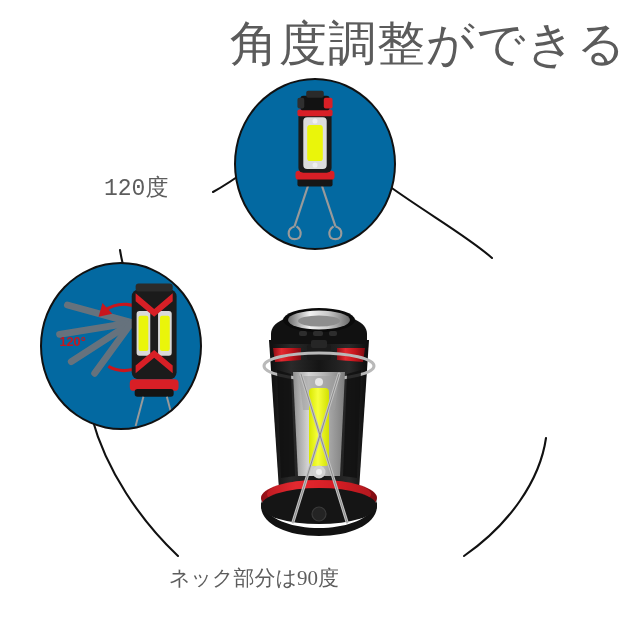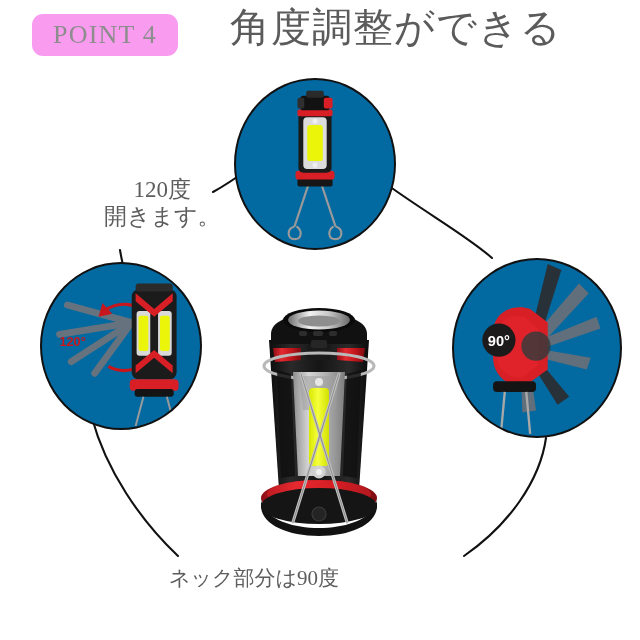--- a/index.html
+++ b/index.html
@@ -23,35 +23,35 @@
     background: #f99cf0;
     border-radius: 11px;
     display: flex; align-items: center; justify-content: center;
   }
   #point-badge span {
     font-size: 26px; letter-spacing: 1.2px;
     color: #8d8d8d;
     font-family: "Liberation Serif", "DejaVu Serif", serif;
   }
   #headline {
-    position: absolute; left: 230px; top: 2px;
-    font-size: 40px; line-height: 52px;
+    position: absolute; left: 230px; top: 18px;
+    font-size: 48px; line-height: 52px;
     color: #5b5b5b; letter-spacing: 1px;
     white-space: nowrap;
   }
 
   
   .anno {
     position: absolute;
     color: #5d5d5d;
     text-align: center;
     line-height: 1.18;
     white-space: nowrap;
   }
-  #anno-left { left: 104px; top: 176px; font-size: 23px; }
+  #anno-left { left: 104px; top: 176px; font-size: 23px; font-family: Liberation Mono, monospace; }
   #anno-left .l2 { letter-spacing: 0px; }
   #caption-bottom { left: 0; top: 565px; width: 508px; font-size: 21px; color: #5d5d5d; }
   #caption-bottom div { line-height: 1.24; }
 
   
   #links { position: absolute; left: 0; top: 0; width: 640px; height: 640px; }
 
   
   .circle {
     position: absolute;
@@ -69,44 +69,40 @@
 
   
   #hero { position: absolute; left: 243px; top: 300px; width: 152px; height: 248px; }
 </style>
 </head>
 <body>
 
 <div id="page">
 
   <div id="header">
-    <div id="point-badge">
-      <span>POINT 4</span>
-    </div>
     <div id="headline">角度調整ができる</div>
   </div>
 
   <svg id="links" viewBox="0 0 640 640">
     <g fill="none" stroke="#111" stroke-width="2.1" stroke-linecap="round">
 
       <path d="M250,168 C236,178 224,186 213,192"></path>
 
       <path d="M389,186 C428,214 470,238 492,258"></path>
 
       <path d="M124,268 C122,262 121,256 120,250"></path>
 
       <path d="M92,418 C106,470 140,520 178,556"></path>
 
       <path d="M546,438 C540,480 510,524 464,556"></path>
     </g>
   </svg>
 
   <div class="anno" id="anno-left">
     <div class="l1">120度</div>
-    <div class="l2">開きます。</div>
   </div>
 
   <div class="circle" id="circle-top">
     <svg class="inner" viewBox="0 0 162 172">
 
       <g fill="none" stroke="#9a9a9a" stroke-width="2.2">
         <path d="M74,108 L60,150"></path>
         <path d="M88,108 L102,150"></path>
         <path d="M60,150 C52,152 52,163 60,163 C68,163 68,154 62,150"></path>
         <path d="M102,150 C110,152 110,163 102,163 C94,163 94,154 100,150"></path>
@@ -162,47 +158,20 @@
 
       <g fill="none" stroke="#9a9a9a" stroke-width="2">
         <path d="M104,136 L96,166"></path>
         <path d="M128,136 L136,166"></path>
       </g>
 
       <rect x="96" y="20" width="38" height="8" rx="3" fill="#2b2b2b"></rect>
     </svg>
   </div>
 
-  <div class="circle" id="circle-right">
-    <svg class="inner" viewBox="0 0 170 180">
-
-      <g opacity="0.9">
-        <path d="M78,78 L96,4 L110,10 L88,80 Z" fill="#2c2c2c"></path>
-        <path d="M80,80 L128,24 L138,34 L90,86 Z" fill="#6b7077"></path>
-        <path d="M82,84 L146,58 L150,70 L86,92 Z" fill="#6b7077"></path>
-        <path d="M82,90 L140,100 L136,112 L80,98 Z" fill="#6b7077"></path>
-        <path d="M80,94 L118,140 L106,148 L76,100 Z" fill="#2c2c2c"></path>
-        <path d="M76,96 L84,154 L70,156 L68,100 Z" fill="#6b7077"></path>
-      </g>
-
-      <path d="M40,74 C40,54 60,44 78,50 L96,64 L96,112 L74,128 C56,132 40,118 40,100 Z" fill="#d81f26"></path>
-      <path d="M44,78 C44,62 58,54 72,58 L86,70 L86,108 L70,120 C56,122 44,112 44,98 Z" fill="#e8272e" opacity="0.55"></path>
-
-      <circle cx="84" cy="88" r="15" fill="#3a3a3a" opacity="0.85"></circle>
-
-      <circle cx="46" cy="82" r="17" fill="#1d1a1b"></circle>
-      <text x="46" y="88" text-anchor="middle" font-family="Liberation Sans, sans-serif" font-size="15" font-weight="bold" fill="#ffffff">90°</text>
-
-      <rect x="40" y="124" width="44" height="11" rx="4" fill="#141414"></rect>
-      <g fill="none" stroke="#a8a8a8" stroke-width="2.4">
-        <path d="M52,135 L48,178"></path>
-        <path d="M74,135 L78,178"></path>
-      </g>
-    </svg>
-  </div>
 
   <div id="hero">
     <svg viewBox="0 0 152 248" width="152" height="248">
       <defs>
         <linearGradient id="bodyG" x1="0" y1="0" x2="1" y2="0">
           <stop offset="0%" stop-color="#0d0d0d"></stop>
           <stop offset="22%" stop-color="#2a2a2a"></stop>
           <stop offset="50%" stop-color="#151515"></stop>
           <stop offset="80%" stop-color="#2a2a2a"></stop>
           <stop offset="100%" stop-color="#0b0b0b"></stop>

